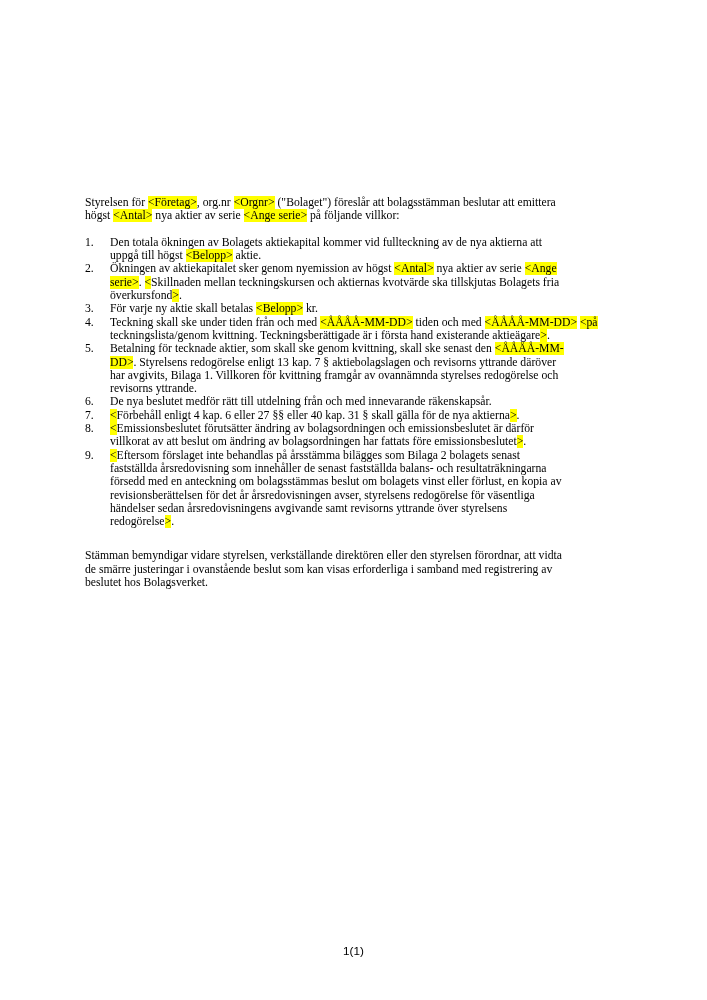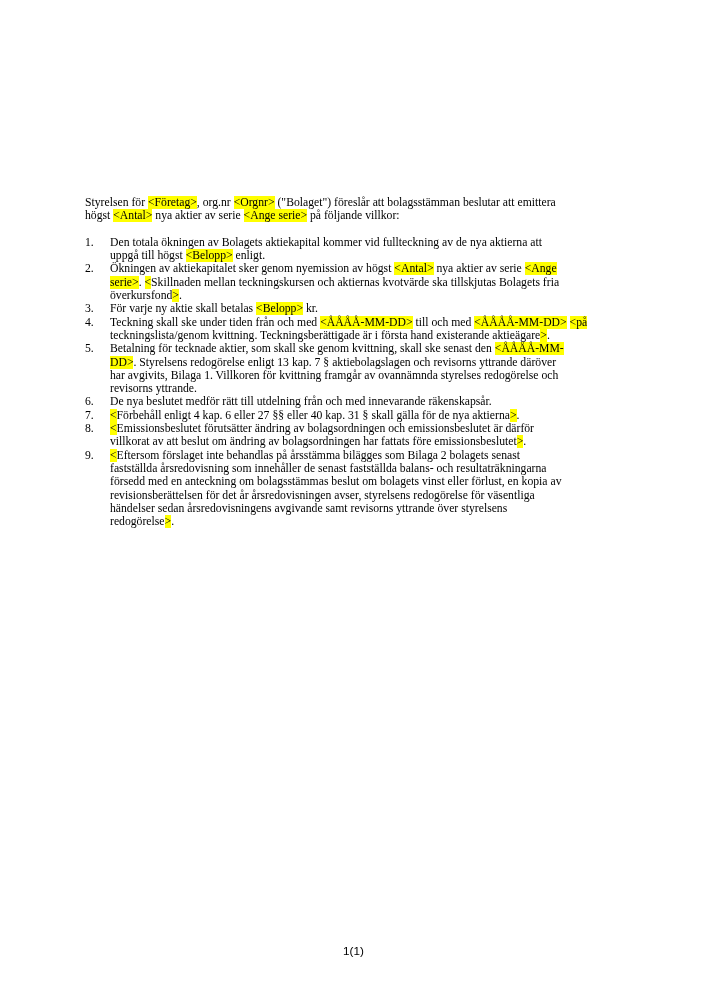--- a/index.html
+++ b/index.html
@@ -39,35 +39,35 @@
 
 
   <div class="content">
 
     <div class="para intro"><span>Styrelsen för </span><span class="hl">&lt;Företag&gt;</span><span>, org.nr </span><span class="hl">&lt;Orgnr&gt;</span><span> ("Bolaget") föreslår att bolagsstämman beslutar att emittera
 högst </span><span class="hl">&lt;Antal&gt;</span><span> nya aktier av serie </span><span class="hl">&lt;Ange serie&gt;</span><span> på följande villkor:</span></div>
 
     <div class="li">
       <div class="num">1.</div>
       <div class="itext"><span>Den totala ökningen av Bolagets aktiekapital kommer vid fullteckning av de nya aktierna att
-uppgå till högst </span><span class="hl">&lt;Belopp&gt;</span><span> enligt.</span></div>
+uppgå till högst </span><span class="hl">&lt;Belopp&gt;</span><span> aktie.</span></div>
     </div>
     <div class="li">
       <div class="num">2.</div>
       <div class="itext"><span>Ökningen av aktiekapitalet sker genom nyemission av högst </span><span class="hl">&lt;Antal&gt;</span><span> nya aktier av serie </span><span class="hl">&lt;Ange
 serie&gt;</span><span>. </span><span class="hl">&lt;</span><span>Skillnaden mellan teckningskursen och aktiernas kvotvärde ska tillskjutas Bolagets fria
 överkursfond</span><span class="hl">&gt;</span><span>.</span></div>
     </div>
     <div class="li">
       <div class="num">3.</div>
       <div class="itext"><span>För varje ny aktie skall betalas </span><span class="hl">&lt;Belopp&gt;</span><span> kr.</span></div>
     </div>
     <div class="li">
       <div class="num">4.</div>
-      <div class="itext"><span>Teckning skall ske under tiden från och med </span><span class="hl">&lt;ÅÅÅÅ-MM-DD&gt;</span><span> till och med </span><span class="hl">&lt;ÅÅÅÅ-MM-DD&gt;</span><span> </span><span class="hl">&lt;på</span><span>
+      <div class="itext"><span>Teckning skall ske under tiden från och med </span><span class="hl">&lt;ÅÅÅÅ-MM-DD&gt;</span><span> tiden och med </span><span class="hl">&lt;ÅÅÅÅ-MM-DD&gt;</span><span> </span><span class="hl">&lt;på</span><span>
 teckningslista/genom kvittning. Teckningsberättigade är i första hand existerande aktieägare</span><span class="hl">&gt;</span><span>.</span></div>
     </div>
     <div class="li">
       <div class="num">5.</div>
       <div class="itext"><span>Betalning för tecknade aktier, som skall ske genom kvittning, skall ske senast den </span><span class="hl">&lt;ÅÅÅÅ-MM-
 DD&gt;</span><span>. Styrelsens redogörelse enligt 13 kap. 7 § aktiebolagslagen och revisorns yttrande däröver
 har avgivits, Bilaga 1. Villkoren för kvittning framgår av ovannämnda styrelses redogörelse och
 revisorns yttrande.</span></div>
     </div>
     <div class="li">
@@ -86,18 +86,21 @@
     <div class="li">
       <div class="num">9.</div>
       <div class="itext"><span class="hl">&lt;</span><span>Eftersom förslaget inte behandlas på årsstämma bilägges som Bilaga 2 bolagets senast
 fastställda årsredovisning som innehåller de senast fastställda balans- och resultaträkningarna
 försedd med en anteckning om bolagsstämmas beslut om bolagets vinst eller förlust, en kopia av
 revisionsberättelsen för det år årsredovisningen avser, styrelsens redogörelse för väsentliga
 händelser sedan årsredovisningens avgivande samt revisorns yttrande över styrelsens
 redogörelse</span><span class="hl">&gt;</span><span>.</span></div>
     </div>
 
+    <div class="para closing"><span>Stämman bemyndigar vidare styrelsen, verkställande direktören eller den styrelsen förordnar, att vidta
+de smärre justeringar i ovanstående beslut som kan visas erforderliga i samband med registrering av
+beslutet hos Bolagsverket.</span></div>
 
   </div>
 
   <div class="footer">1(1)</div>
 
 </div>
 
 </body></html>

